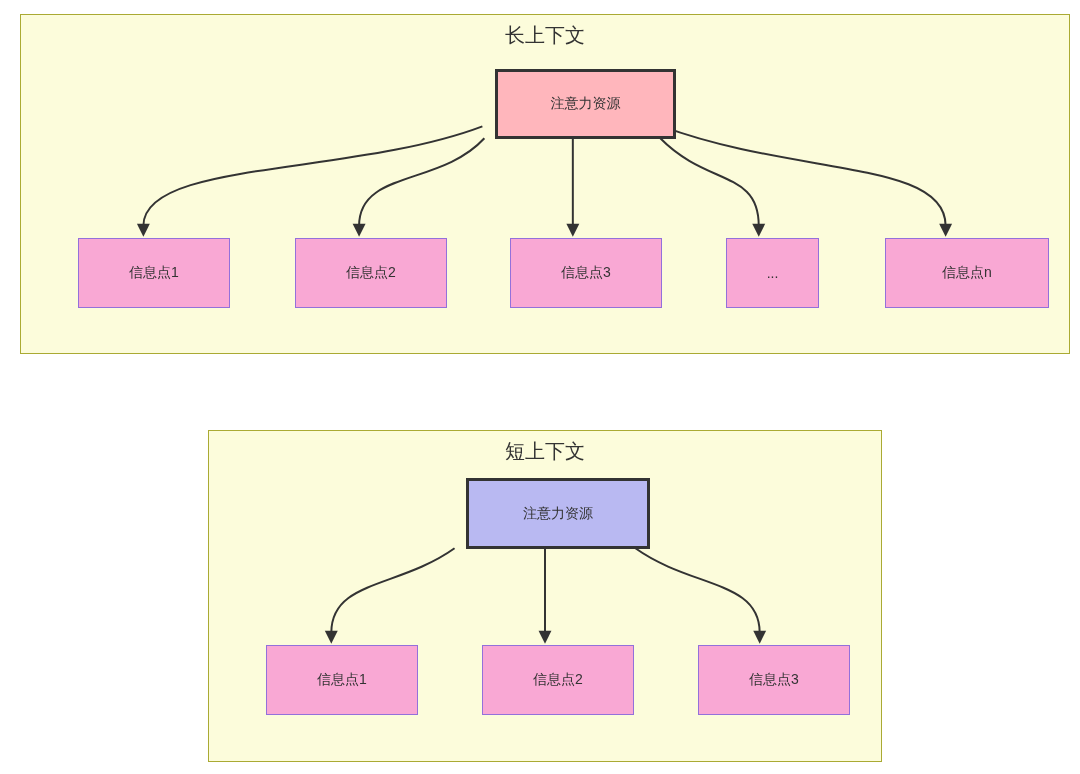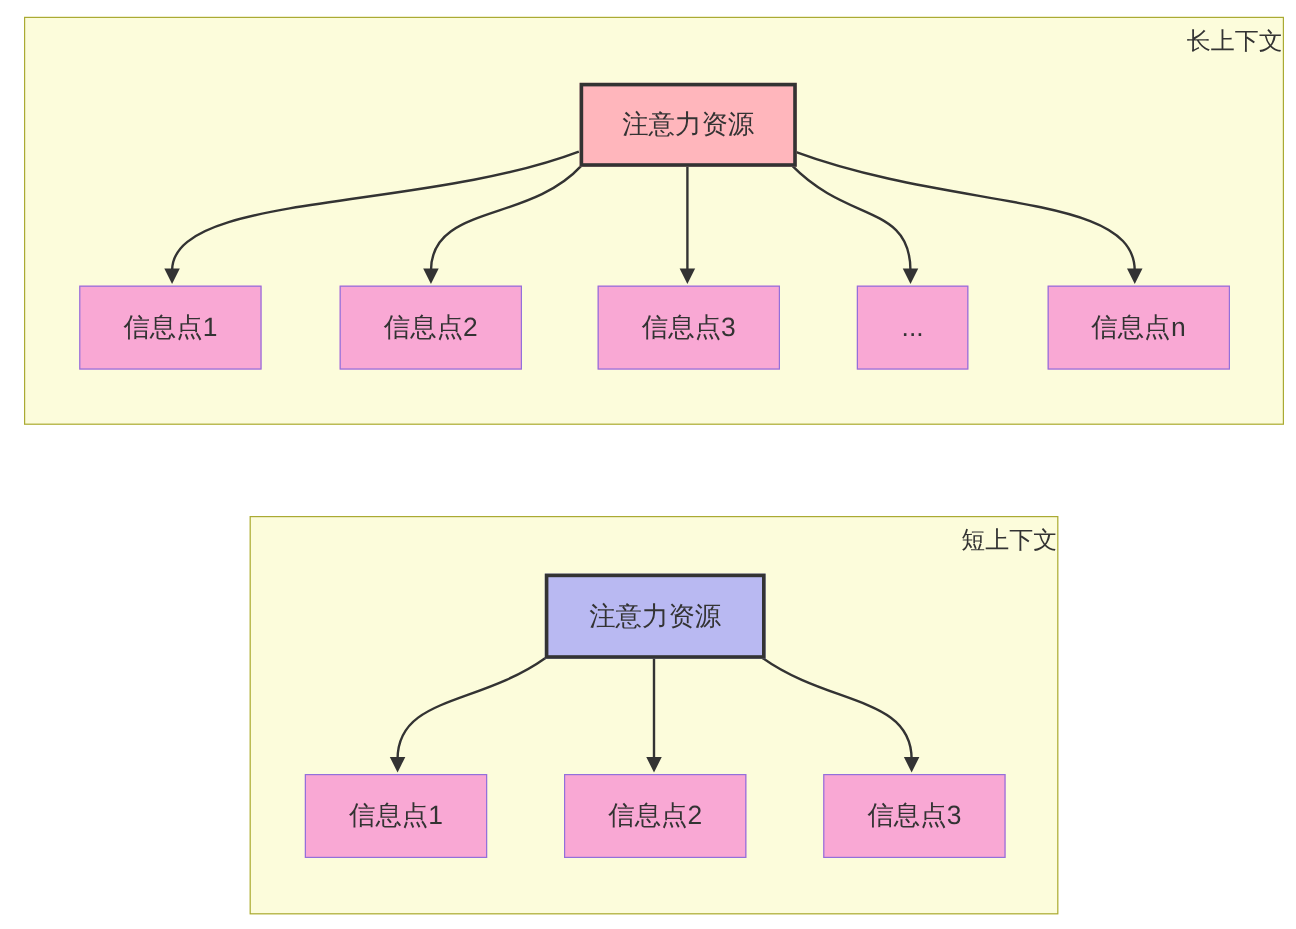--- a/index.html
+++ b/index.html
@@ -14,49 +14,50 @@
   .panel{
     position:absolute;
     background:#fcfcdb;
     border:1.5px solid #aaaa33;
     box-sizing:border-box;
   }
   .panel-long{left:20px;top:14px;width:1050px;height:340px;}
   .panel-short{left:208px;top:430px;width:674px;height:332px;}
   .panel-title{
     position:absolute;top:8px;left:0;width:100%;
-    text-align:right;font-size:20px;line-height:24px;color:#333333;
+    text-align:center;font-size:20px;line-height:24px;color:#333333;
   }
   .edges{position:absolute;left:0;top:0;width:100%;height:100%;}
   .edges path{stroke:#333333;stroke-width:2;fill:none;}
   .edges polygon{fill:#333333;stroke:none;}
   .node{
     position:absolute;
     display:flex;align-items:center;justify-content:center;
     box-sizing:border-box;
-    font-size:22px;color:#333333;
+    font-size:14px;color:#333333;
     text-align:center;
+    margin-left:12px;
   }
   .node.child{
     background:#f9a8d4;
     border:1.5px solid #9370db;
   }
   .node.root{
     border:3px solid #333333;
   }
   .root-pink{background:#ffb6bc;}
   .root-purple{background:#b9b9f2;}
 
   
   .p1-root{left:462px;top:54px;width:181px;height:70px;}
   .p1-c0{left:45px;top:223px;width:152px;height:70px;}
   .p1-c1{left:262px;top:223px;width:152px;height:70px;}
   .p1-c2{left:477px;top:223px;width:152px;height:70px;}
   .p1-c3{left:693px;top:223px;width:93px;height:70px;}
-  .p1-c4{left:852px;top:223px;width:152px;height:70px;font-family:Liberation Mono, monospace;}
+  .p1-c4{left:852px;top:223px;width:164px;height:70px;}
 
   
   .p2-root{left:245px;top:47px;width:184px;height:71px;}
   .p2-c0{left:45px;top:214px;width:152px;height:70px;}
   .p2-c1{left:261px;top:214px;width:152px;height:70px;}
   .p2-c2{left:477px;top:214px;width:152px;height:70px;}
 </style>
 </head>
 <body>
 

